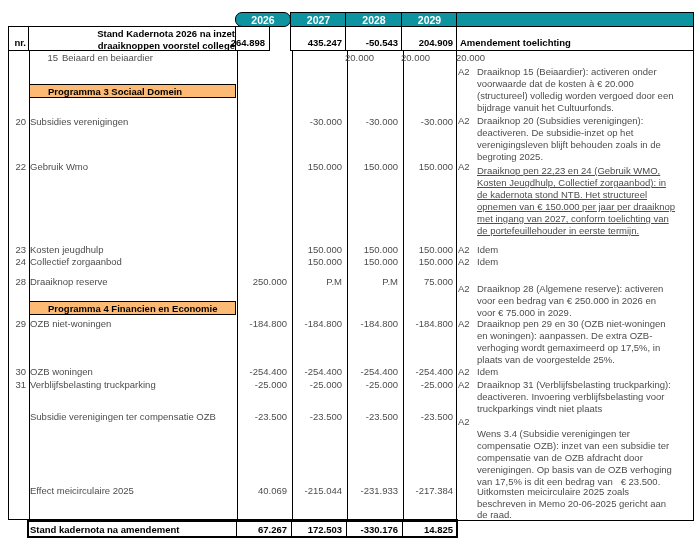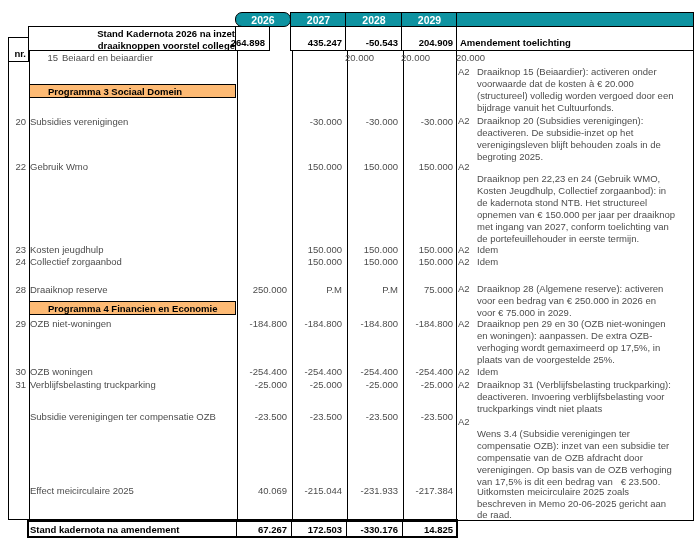--- a/index.html
+++ b/index.html
@@ -46,21 +46,21 @@
       <span>2027</span>
     </div>
   <div class="abs teal" style="left:345px;width:58px;background:#0e93a1;">
       <span>2028</span>
     </div>
   <div class="abs teal" style="left:401px;width:57px;background:#0e93a1;">
       <span>2029</span>
     </div>
   <div class="abs teal" style="left:456px;width:238px;background:#0e93a1;"></div>
 
-  <div class="abs tcell bend" style="left:8px;width:21px;justify-content:flex-end;padding:0 2px 2px 0;margin-top:11px;">
+  <div class="abs tcell bend" style="left:8px;width:21px;justify-content:flex-end;padding:0 2px 2px 0;">
     <span class="blk">nr.</span>
   </div>
   <div class="abs tcell" style="left:28px;width:208px;padding:1px 0 0 2px;">
     <div class="blk" style="line-height:11.5px;">Stand Kadernota 2026 na inzet</div>
     <div class="blk" style="line-height:11.5px;">draaiknoppen voorstel college</div>
   </div>
   <div class="abs tcell bend" style="left:235px;width:35px;justify-content:flex-end;padding:0 4px 2px 0;">
       <span class="blk">264.898</span>
     </div>
   <div class="abs tcell bend" style="left:290px;width:57px;justify-content:flex-end;padding:0 4px 2px 0;">
@@ -125,21 +125,21 @@
       <span class="rv v3">150.000</span>
   </div>
   <div class="row" style="top:256px;">
     <span class="rnr">24</span>
       <span class="rlabel">Collectief zorgaanbod</span>
     <span class="rv v0"></span>
       <span class="rv v1">150.000</span>
       <span class="rv v2">150.000</span>
       <span class="rv v3">150.000</span>
   </div>
-  <div class="row" style="top:284px;">
+  <div class="row" style="top:276px;">
     <span class="rnr">28</span>
       <span class="rlabel">Draaiknop reserve</span>
     <span class="rv v0">250.000</span>
       <span class="rv v1">P.M</span>
       <span class="rv v2">P.M</span>
       <span class="rv v3">75.000</span>
   </div>
   <div class="row" style="top:318px;">
     <span class="rnr">29</span>
       <span class="rlabel">OZB niet-woningen</span>
@@ -190,21 +190,21 @@
   </div>
   <div class="note" style="top:115px;">
     <span class="na2">A2</span>
     <div class="ntext">Draaiknop 20 (Subsidies verenigingen):
 deactiveren. De subsidie-inzet op het
 verenigingsleven blijft behouden zoals in de
 begroting 2025.</div>
   </div>
   <div class="note" style="top:161px;">
     <span class="na2">A2</span>
-    <div class="ntext" style="top:12px;">Draaiknop pen 22,23 en 24 (Gebruik WMO,
+    <div class="ntext" style="top:4px;text-decoration:underline;">Draaiknop pen 22,23 en 24 (Gebruik WMO,
 Kosten Jeugdhulp, Collectief zorgaanbod): in
 de kadernota stond NTB. Het structureel
 opnemen van € 150.000 per jaar per draaiknop
 met ingang van 2027, conform toelichting van
 de portefeuillehouder in eerste termijn.</div>
   </div>
   <div class="note" style="top:244px;">
     <span class="na2">A2</span>
     <div class="ntext">Idem</div>
   </div>

